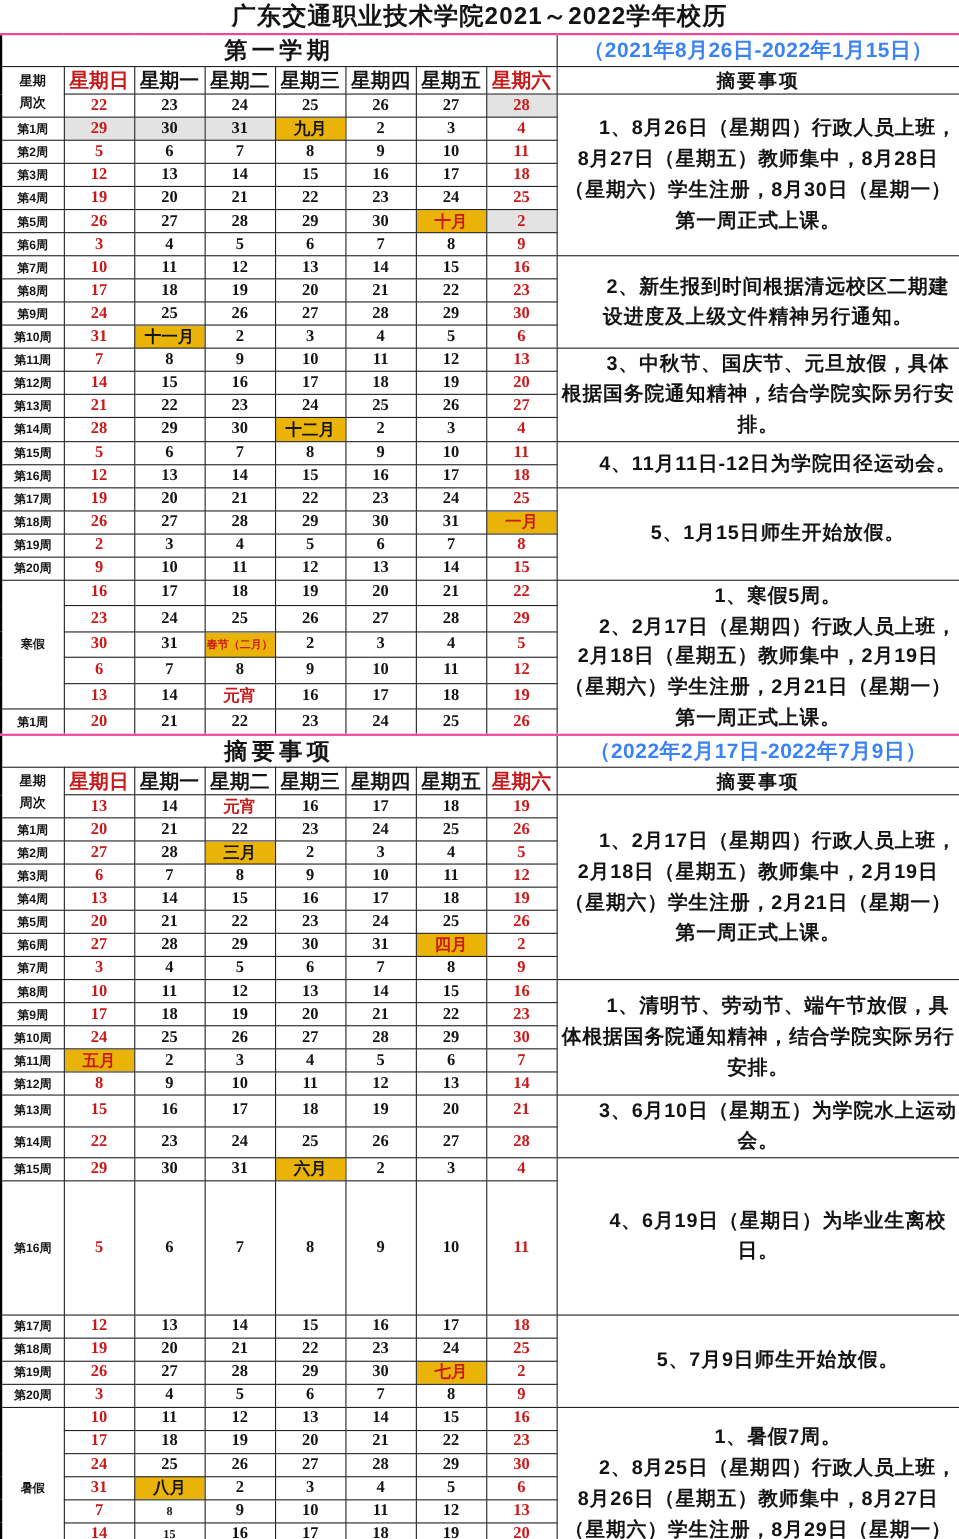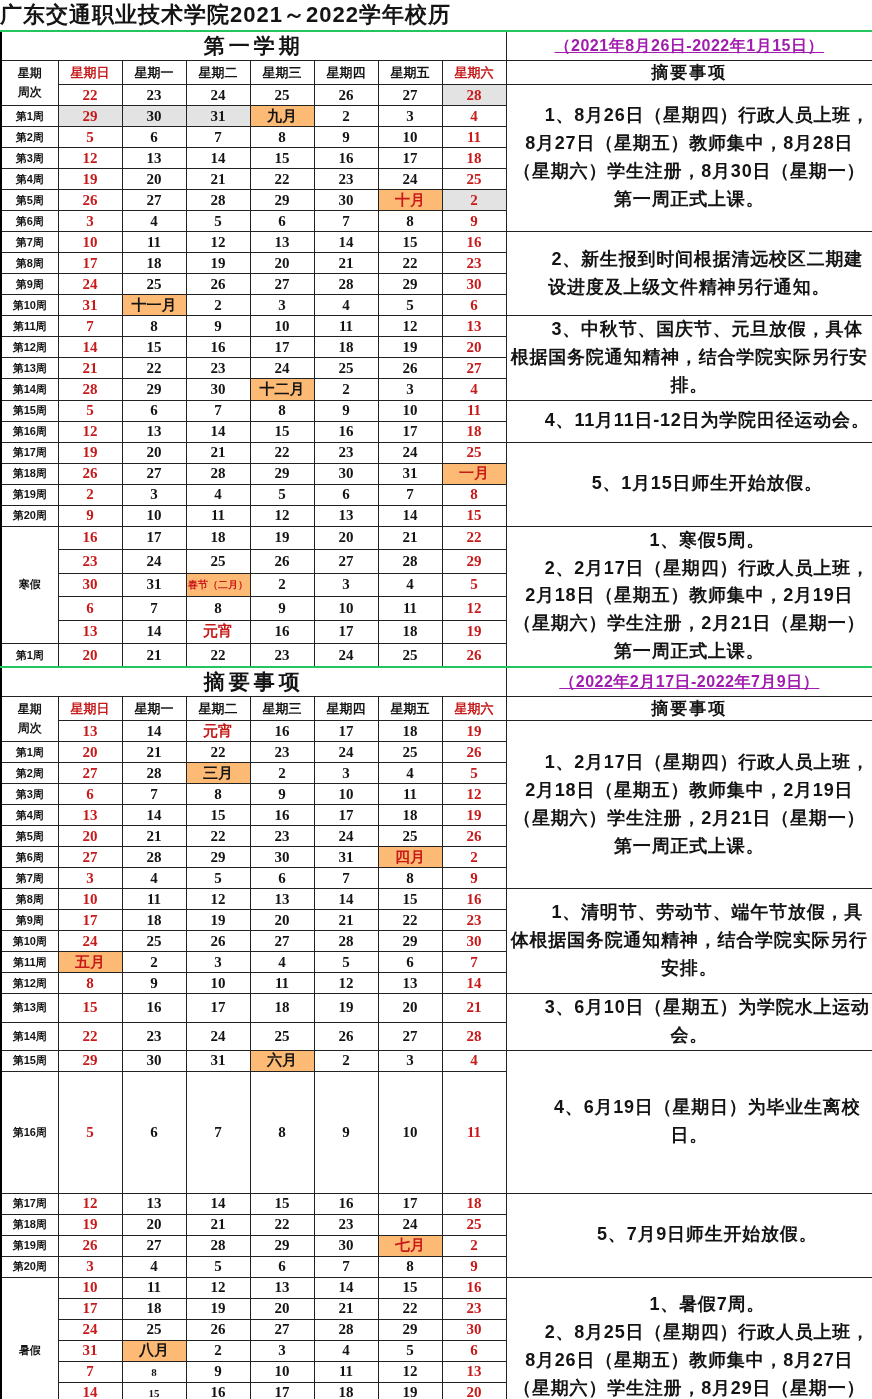--- a/index.html
+++ b/index.html
@@ -1,35 +1,35 @@
 <!DOCTYPE html>
 <html><head>
 <meta charset="utf-8">
 <style>
   html,body{margin:0;padding:0;background:#ffffff;}
   body{width:872px;font-family:"Liberation Sans",sans-serif;color:#141414;}
   .page{width:872px;}
-  .page-title{height:30px;line-height:30px;font-weight:bold;font-size:22px;letter-spacing:1px;}
+  .page-title{height:30px;line-height:30px;text-align:center;font-weight:bold;font-size:22px;letter-spacing:1px;}
   table.cal{border-collapse:collapse;table-layout:fixed;width:872px;border:2px solid #000;}
   table.cal td{border:1px solid #222;text-align:center;vertical-align:middle;padding:0;overflow:hidden;}
   tr.r{height:21px;}
   tr.tall{height:122px;}
   tr.semhdr{height:26px;}
-  tr.semhdr td{border-top:2px solid #22c55e;}
+  tr.semhdr td{border-top:2px solid #ec4899;}
   tr.dayhdr{height:20px;}
   .sem-name{font-size:21px;font-weight:bold;letter-spacing:4px;}
-  .sem-range{color:#a21caf;font-weight:bold;font-size:16px;letter-spacing:0.5px;text-decoration:underline;}
+  .sem-range{color:#3b82f6;font-weight:bold;font-size:19px;letter-spacing:0.5px;}
   .corner{font-weight:bold;font-size:12px;line-height:1.6;}
-  .dh{font-weight:bold;font-size:13px;}
+  .dh{font-weight:bold;font-size:18px;}
   .sumh{font-weight:bold;font-size:17px;letter-spacing:2px;}
   .rl{font-weight:bold;font-size:11px;}
   .dc{font-family:"Liberation Serif",serif;font-weight:bold;font-size:15px;}
   .c0,.c6{color:#c81a1a;}
   .red{color:#c81a1a;}
-  .bg-g{background:#fdba74;}
+  .bg-g{background:#eab308;}
   .bg-lg{background:#e3e3e3;}
   .sm{font-size:11px;}
   .xs{font-size:10px;letter-spacing:0;font-family:"Liberation Sans",sans-serif;margin-left:24px;}
   td.note{text-align:left;padding:2px 10px;font-weight:bold;font-size:18px;letter-spacing:0.8px;}
   td.note p{margin:0;text-indent:2em;line-height:1.55;}
 </style>
 </head>
 <body>
 
 <div class="page">

